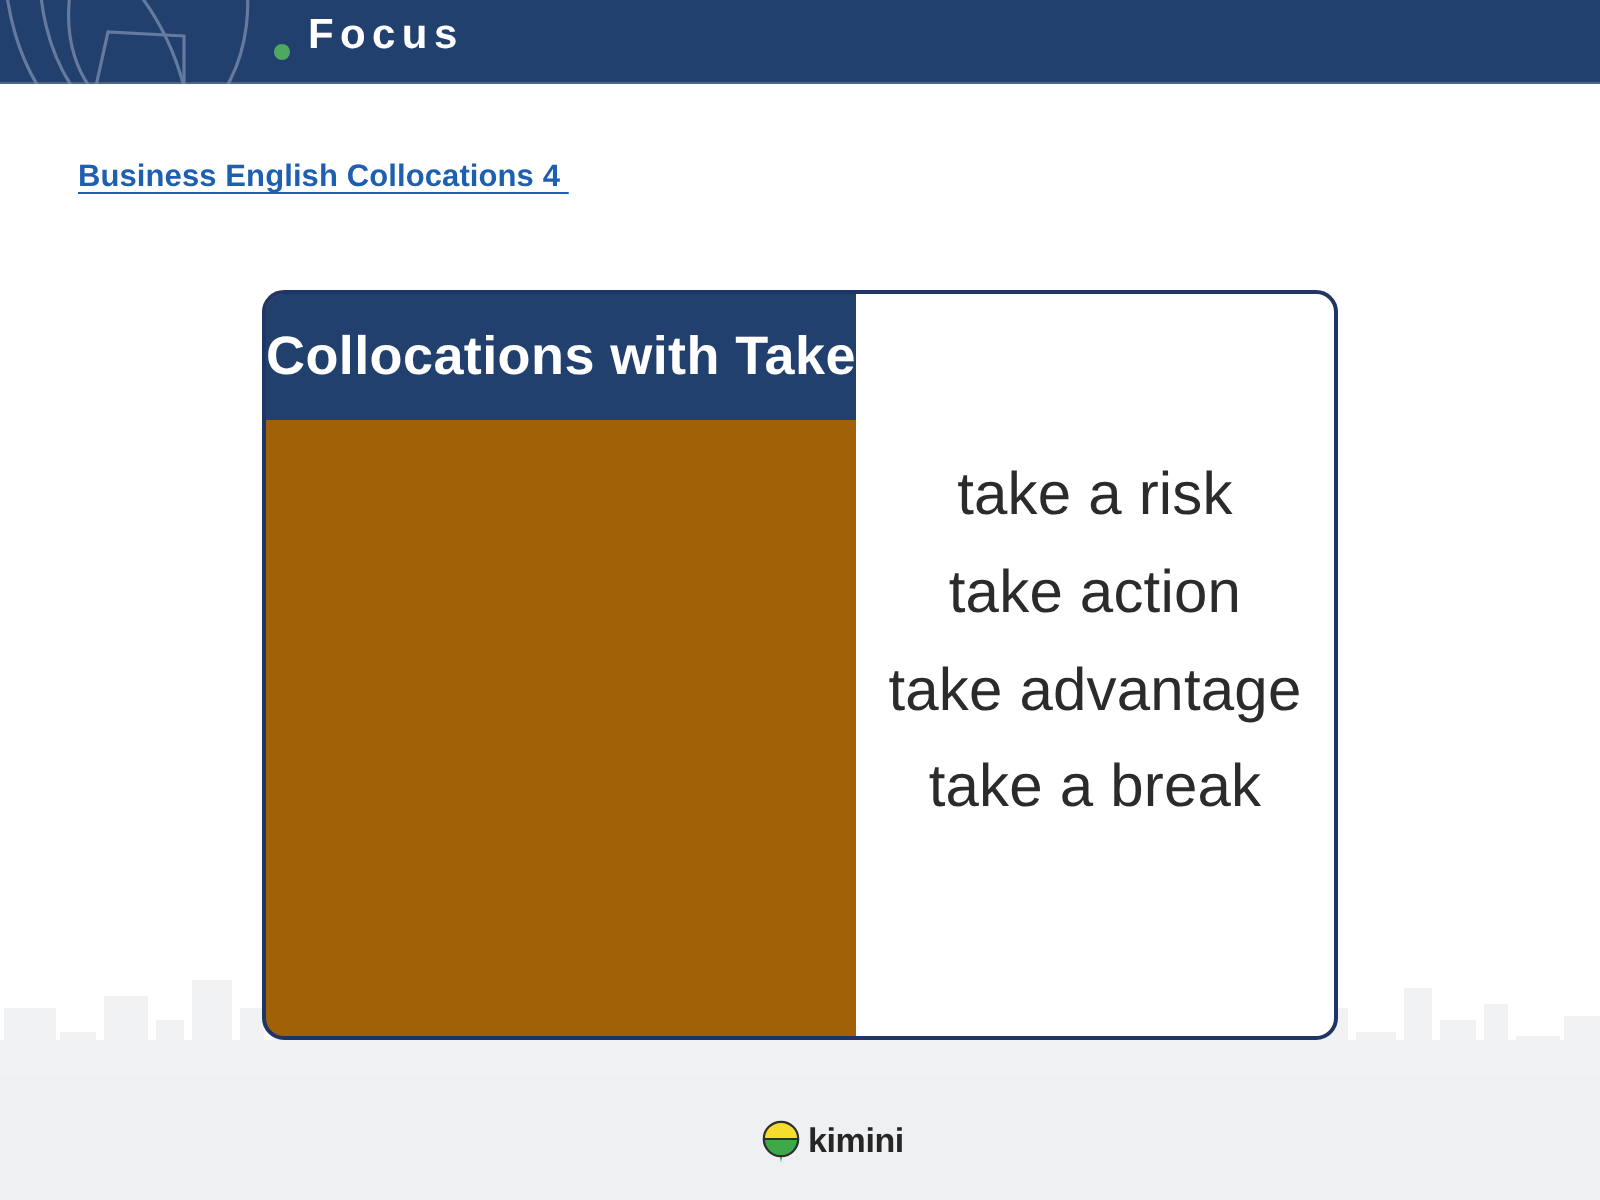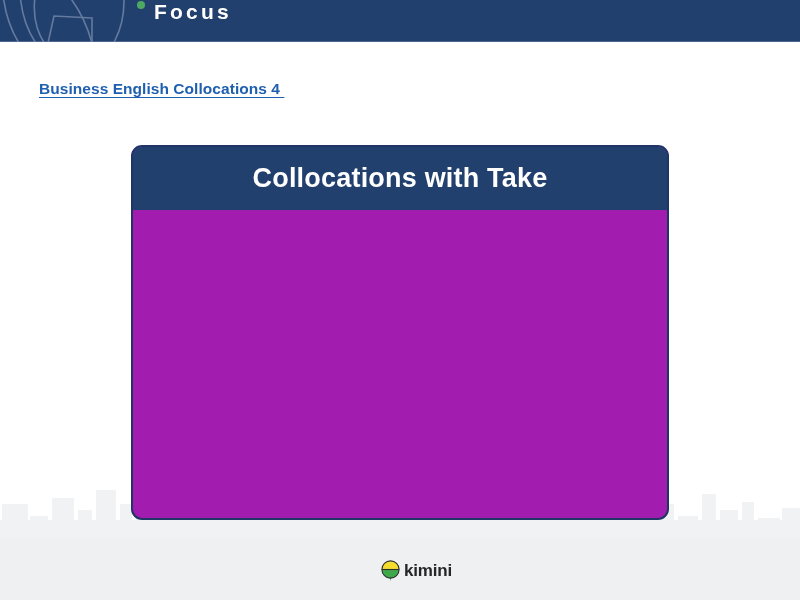--- a/index.html
+++ b/index.html
@@ -33,21 +33,21 @@
     height: 120px;
     opacity: 0.55;
     pointer-events: none;
   }
   .header-inner {
     position: absolute;
     left: 137px;
     top: 0;
     height: 30px;
     display: flex;
-    align-items: flex-start;
+    align-items: flex-end;
     gap: 9px;
   }
   .bullet-dot {
     width: 8px;
     height: 8px;
     border-radius: 50%;
     background: #4FA861;
     display: block;
     margin-top: 1px;
   }
@@ -120,24 +120,24 @@
 
   
   .card {
     position: absolute;
     left: 131px;
     top: 145px;
     width: 538px;
     height: 375px;
     border: 2px solid #1E3566;
     border-radius: 11px;
-    background: #a21caf;
+    background: #a16207;
     overflow: hidden;
     display: flex;
-    flex-direction: column;
+    flex-direction: row;
   }
   .card-header {
     height: 63px;
     background: #22406E;
     display: flex;
     align-items: center;
     justify-content: center;
     flex: none;
   }
   .card-title {
@@ -241,20 +241,26 @@
     <rect x="620" y="104" width="10" height="46"></rect>
     <polygon points="625,78 632,104 618,104"></polygon>
     <rect x="622" y="90" width="6" height="14"></rect>
   </g>
 </svg>
 
 <div class="card">
   <div class="card-header">
     <span class="card-title">Collocations with Take</span>
   </div>
+  <div class="card-body">
+    <div class="collocation-line">take a risk</div>
+    <div class="collocation-line">take action</div>
+    <div class="collocation-line">take advantage</div>
+    <div class="collocation-line">take a break</div>
+  </div>
 </div>
 
 <div class="footer">
   <div class="logo">
     <svg class="logo-mark" width="21" height="22" viewBox="0 0 21 22">
       <path d="M10.5 21.5 C 10.2 18.5, 9.6 17.5, 8.6 16.6 L 12.4 16.6 C 11.4 17.5, 10.8 18.5, 10.5 21.5 Z" fill="#3EA84B"></path>
       <circle cx="10.5" cy="9.5" r="8.6" fill="#3EA84B"></circle>
       <path d="M1.9 9.5 A 8.6 8.6 0 0 1 19.1 9.5 Z" fill="#F5DD2E"></path>
       <circle cx="10.5" cy="9.5" r="8.6" fill="none" stroke="#2E2E2E" stroke-width="1.1"></circle>
       <path d="M1.9 9.5 L 19.1 9.5" stroke="#2E2E2E" stroke-width="1.1"></path>

